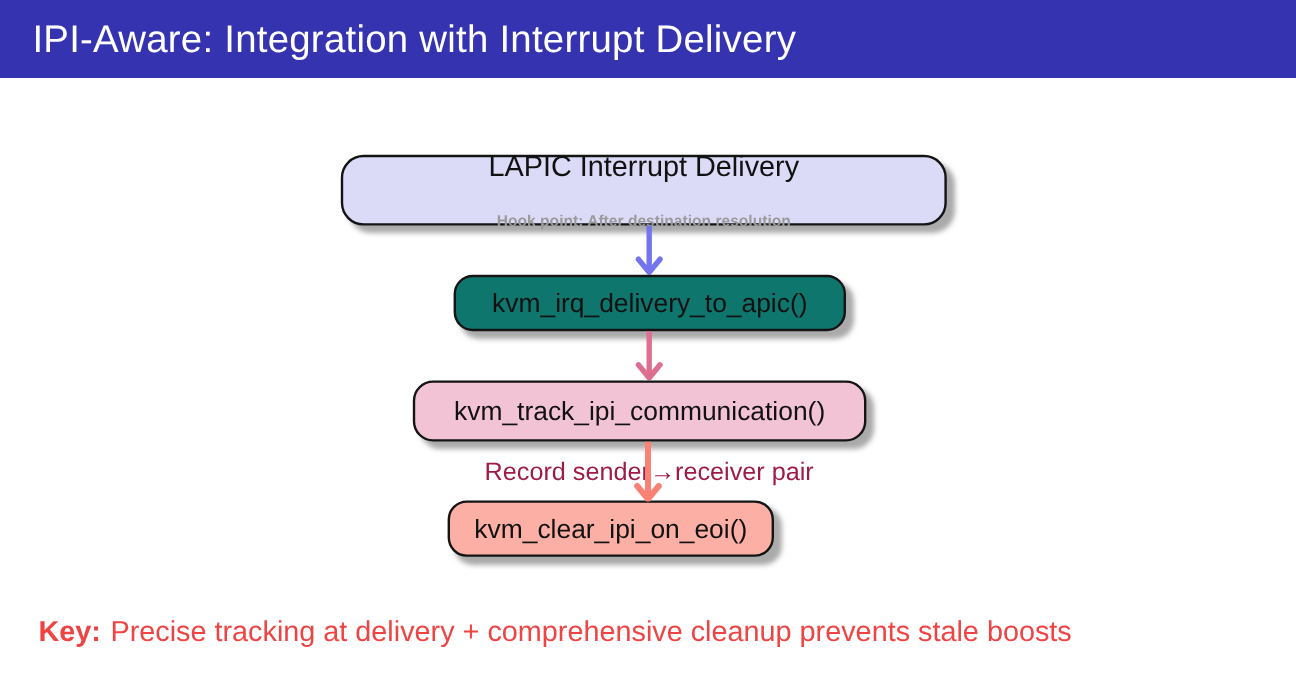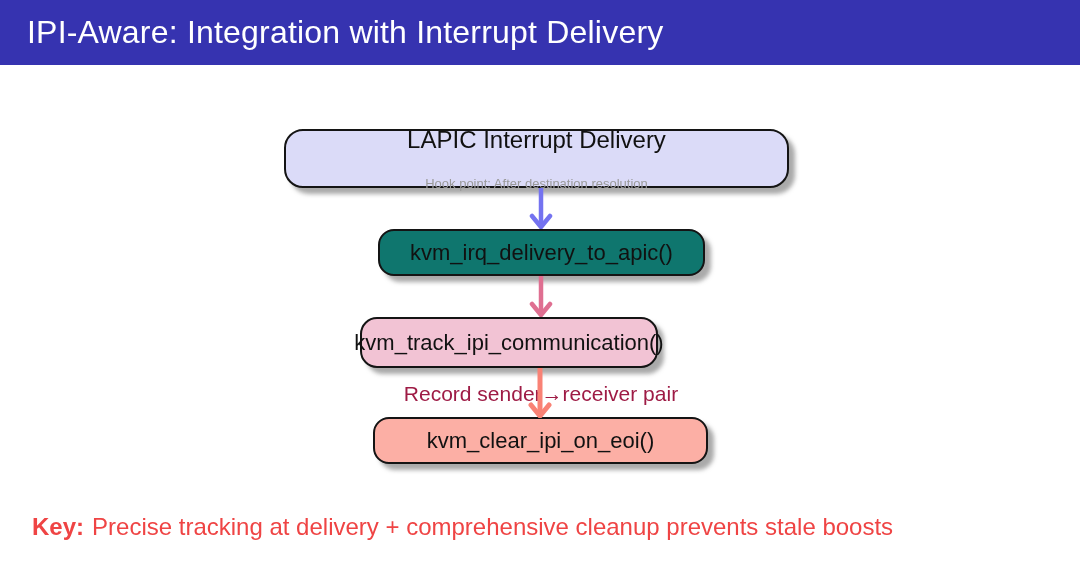--- a/index.html
+++ b/index.html
@@ -51,25 +51,26 @@
     left: 284px; top: 64px; width: 505px; height: 59px;
     border-radius: 19px;
     gap: 20px;
   }
   .node-lapic .node-label { font-size: 24px; }
   .node-lapic .node-sublabel {
     font-size: 13px;
     color: #9a9a9a;
     margin-top: 2px;
     white-space: nowrap;
+    font-weight: bold;
   }
 
   .node-irq   { left: 378px; top: 164px; width: 327px; height: 47px; border-radius: 16px; }
-  .node-track { left: 360px; top: 252px; width: 298px; height: 51px; border-radius: 17px; }
-  .node-clear { left: 373px; top: 352px; width: 335px; height: 47px; border-radius: 16px; }
+  .node-track { left: 344px; top: 252px; width: 378px; height: 51px; border-radius: 17px; }
+  .node-clear { left: 373px; top: 352px; width: 272px; height: 47px; border-radius: 16px; }
   .node-irq .node-label, .node-track .node-label, .node-clear .node-label { font-size: 22px; }
 
   .arrow { position: absolute; }
   .arrow-1 { left: 528px; top: 123px; }
   .arrow-2 { left: 528px; top: 211px; }
   .arrow-3 { left: 527px; top: 303px; z-index: 3; }
 
   .edge-label {
     position: absolute;
     left: 341px; top: 317px;

